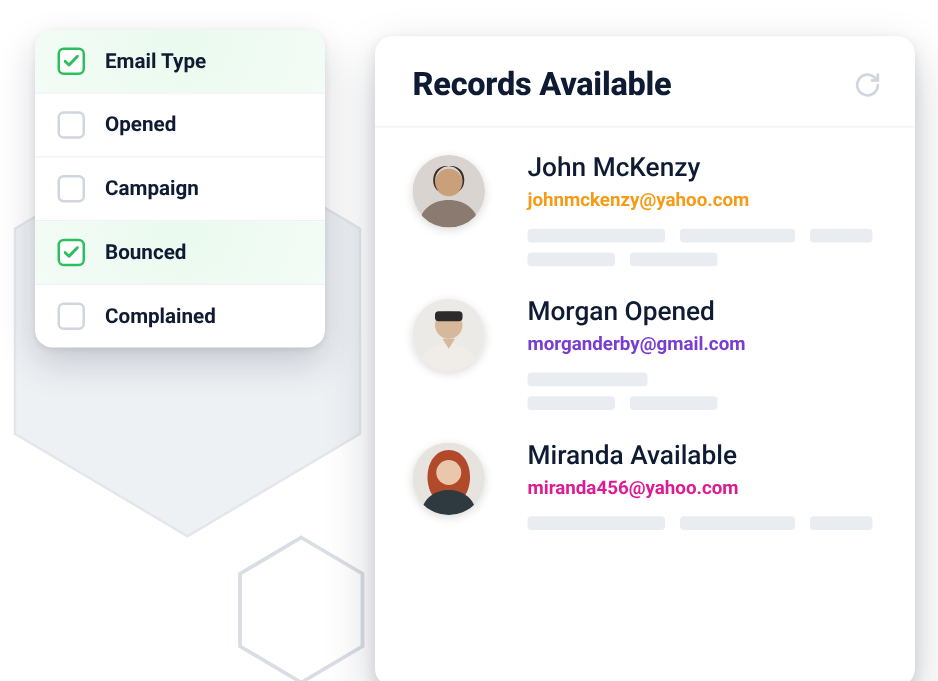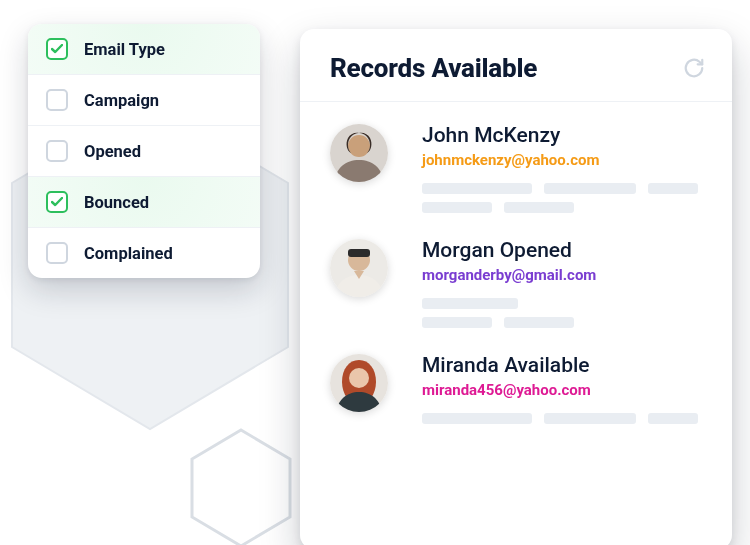--- a/index.html
+++ b/index.html
@@ -64,27 +64,27 @@
         <svg class="tick" width="12" height="10" viewBox="0 0 12 10">
             <path d="M1 5 L4.2 8 L11 1" fill="none" stroke="#2dbf5d" stroke-width="2.4" stroke-linecap="round" stroke-linejoin="round"></path>
           </svg>
       </span>
       <span class="filter-label">Email Type</span>
     </div>
     <div class="filter-row">
       <span class="checkbox">
         
       </span>
+      <span class="filter-label">Opened</span>
+    </div>
+    <div class="filter-row">
+      <span class="checkbox">
+        
+      </span>
       <span class="filter-label">Campaign</span>
-    </div>
-    <div class="filter-row">
-      <span class="checkbox">
-        
-      </span>
-      <span class="filter-label">Opened</span>
     </div>
     <div class="filter-row checked">
       <span class="checkbox">
         <svg class="tick" width="12" height="10" viewBox="0 0 12 10">
             <path d="M1 5 L4.2 8 L11 1" fill="none" stroke="#2dbf5d" stroke-width="2.4" stroke-linecap="round" stroke-linejoin="round"></path>
           </svg>
       </span>
       <span class="filter-label">Bounced</span>
     </div>
     <div class="filter-row">

